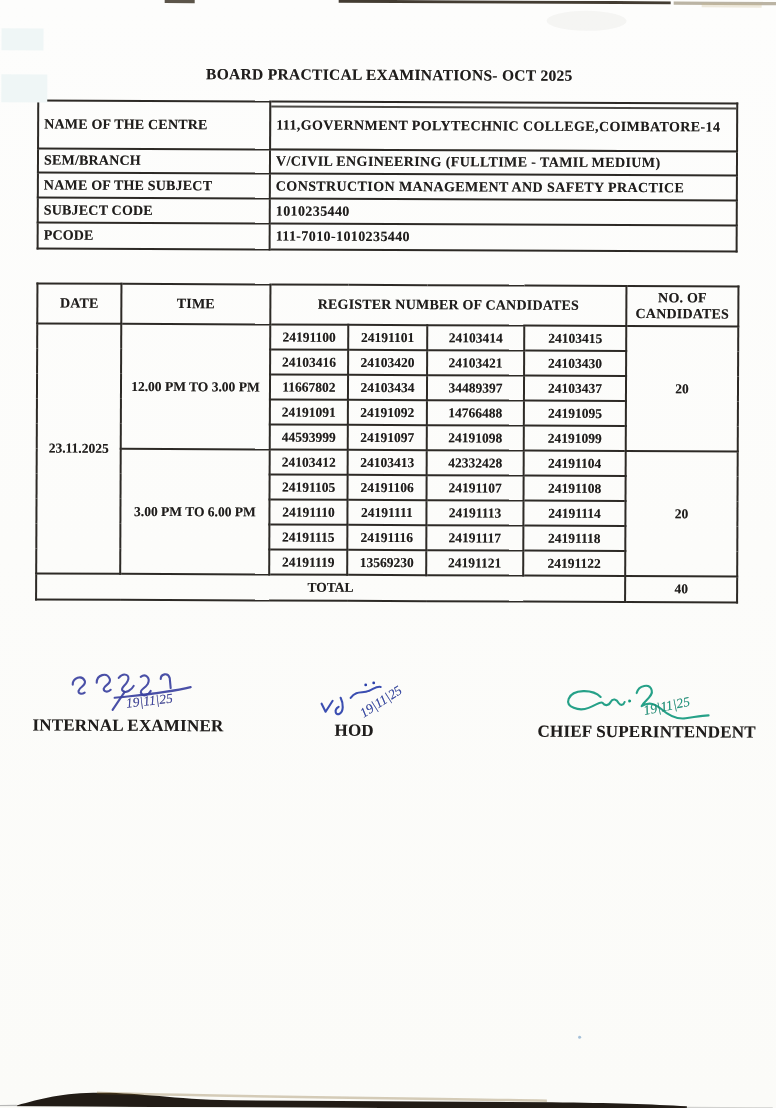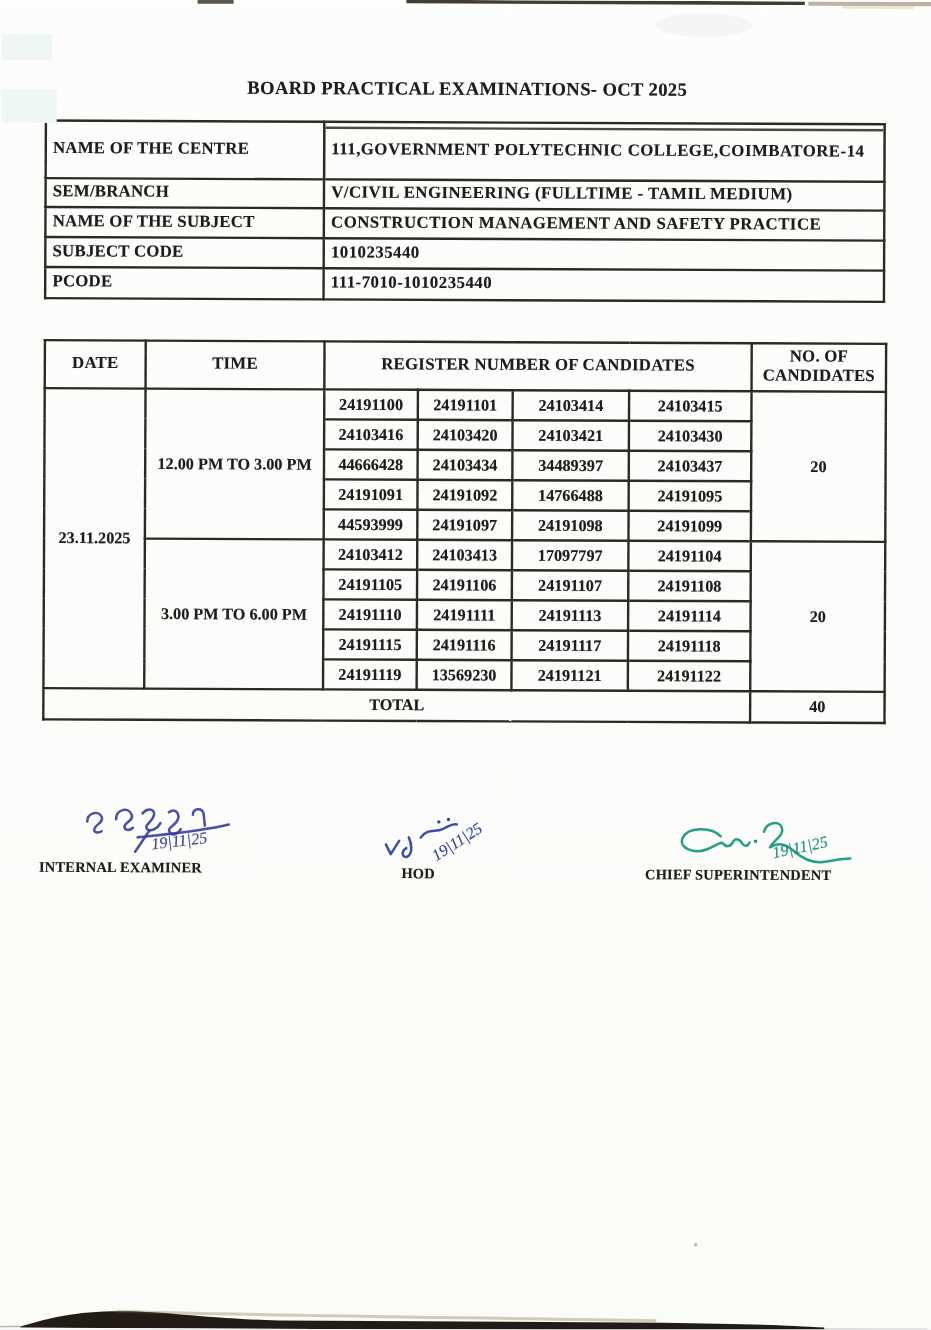--- a/index.html
+++ b/index.html
@@ -28,21 +28,21 @@
   #info-table td.val{letter-spacing:.4px;position:relative;}
   #info-table td.val.inner-box::after{content:'';position:absolute;inset:3px -2px -2px -2px;
     border:2px solid rgba(45,42,38,.85);pointer-events:none;}
   
   #schedule-table{position:absolute;left:36px;top:284px;width:701px;font-size:13.5px;text-align:center;}
   #schedule-table thead tr{height:40px;}
   #schedule-table thead th{font-size:14px;letter-spacing:.2px;padding:0 4px;}
   #schedule-table tbody tr{height:25px;}
   #schedule-table tr.total-row{height:26px;}
   #schedule-table td{padding:0 2px;}
-  .sig-label{position:absolute;font-size:12px;font-weight:700;letter-spacing:.2px;
+  .sig-label{position:absolute;font-size:17px;font-weight:700;letter-spacing:.2px;
     text-shadow:0 0 .6px rgba(70,65,60,.5);}
   .sig-svg{position:absolute;overflow:visible;}
   .sig-svg path{fill:none;stroke-width:2.1;stroke-linecap:round;stroke-linejoin:round;opacity:.92;}
   .sig-svg text{font-family:"Liberation Serif",serif;font-style:italic;font-size:13.5px;opacity:.95;}
   .artifact{position:absolute;pointer-events:none;}
 </style>
 </head>
 <body>
 
 <div id="page">
@@ -107,42 +107,42 @@
             <td>24103415</td>
             <td rowspan="5">20</td>
           </tr>
           <tr>
             <td>24103416</td>
             <td>24103420</td>
             <td>24103421</td>
             <td>24103430</td>
           </tr>
           <tr>
-            <td>44666428</td>
+            <td>11667802</td>
             <td>24103434</td>
             <td>34489397</td>
             <td>24103437</td>
           </tr>
           <tr>
             <td>24191091</td>
             <td>24191092</td>
             <td>14766488</td>
             <td>24191095</td>
           </tr>
           <tr>
             <td>44593999</td>
             <td>24191097</td>
             <td>24191098</td>
             <td>24191099</td>
           </tr>
           <tr>
             <td rowspan="5">3.00 PM TO 6.00 PM</td>
             <td>24103412</td>
             <td>24103413</td>
-            <td>17097797</td>
+            <td>42332428</td>
             <td>24191104</td>
             <td rowspan="5">20</td>
           </tr>
           <tr>
             <td>24191105</td>
             <td>24191106</td>
             <td>24191107</td>
             <td>24191108</td>
           </tr>
           <tr>

